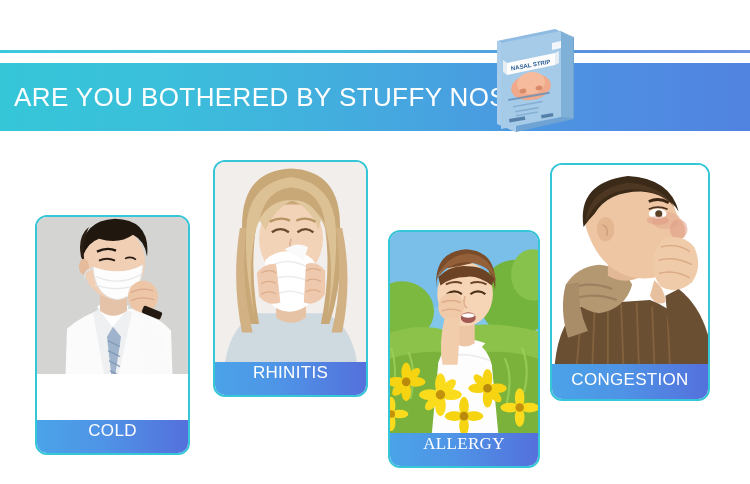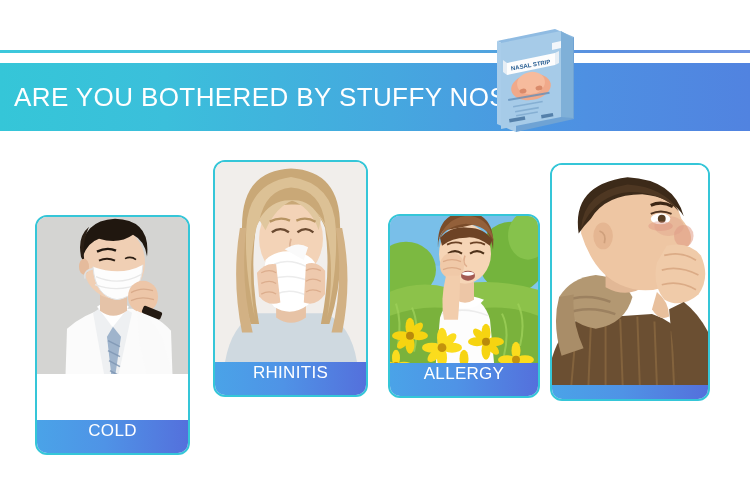--- a/index.html
+++ b/index.html
@@ -79,21 +79,21 @@
     color: #ffffff;
     text-align: center;
     font-size: 17px;
     letter-spacing: 0.3px;
     line-height: 1.22;
     padding: 1px 4px 11px 4px;
   }
 
   .card-cold       { left: 35px;  top: 215px; width: 155px; height: 240px; gap: 46px; }
   .card-rhinitis   { left: 213px; top: 160px; width: 155px; height: 237px; }
-  .card-allergy    { left: 388px; top: 214px; width: 152px; height: 184px; }
+  .card-allergy    { left: 388px; top: 230px; width: 152px; height: 238px; font-family: Liberation Serif, serif; }
   .card-congestion { left: 550px; top: 163px; width: 160px; height: 238px; }
 
   .card-congestion .card-label { font-size: 17px; padding: 6px 4px 8px 4px; }
 
   
 
   
   .photo-cold { background: linear-gradient(160deg, #d9d9d7 0%, #cdcdcb 55%, #c2c2c0 100%); }
 
   
@@ -426,14 +426,15 @@
         <path d="M104 86 Q118 82 134 90"></path>
         <path d="M104 98 Q118 94 132 102"></path>
       </g>
 
       <path d="M100 104 Q110 112 110 124 Q102 128 96 118 Z" fill="#e8c09d"></path>
 
       <path d="M122 112 Q140 126 148 152 L156 180 L118 180 Q112 144 110 118 Z" fill="#6b4f32"></path>
     </svg>
   </div>
   <div class="card-label">
+    <div>CONGESTION</div>
   </div>
 </div>
 
 </body></html>

